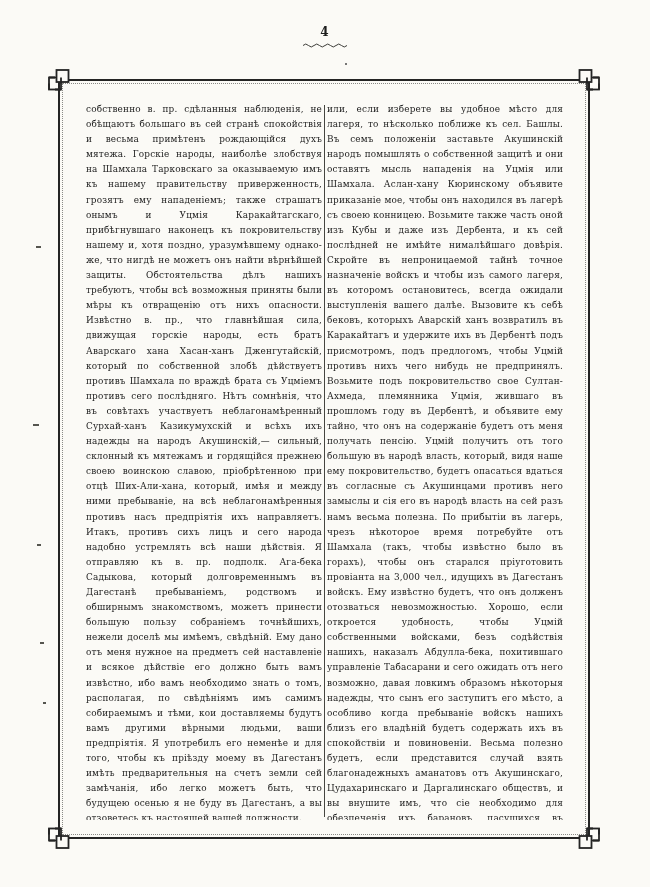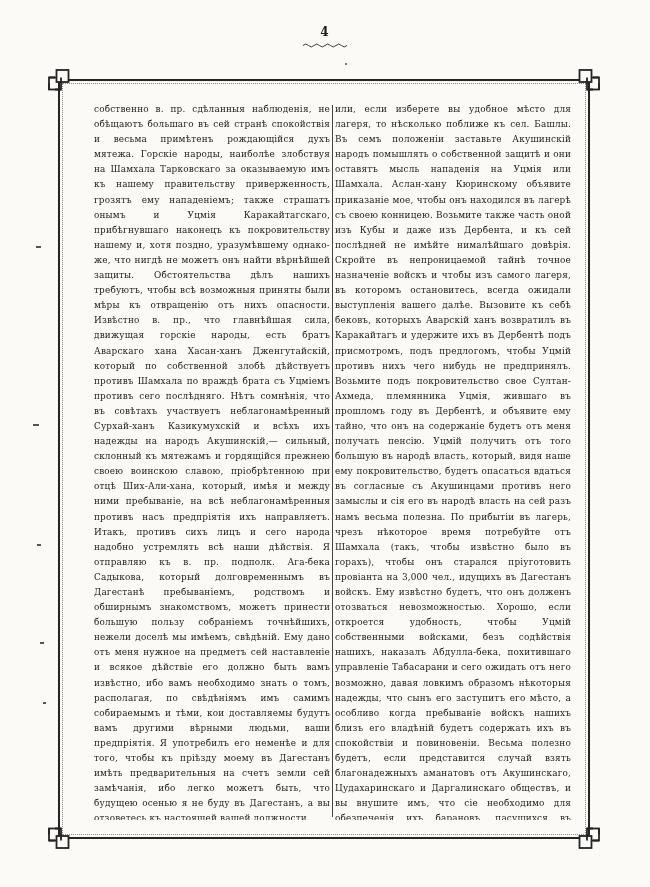--- a/index.html
+++ b/index.html
@@ -37,21 +37,21 @@
   }
   .corner {
     position: absolute; width: 26px; height: 26px;
   }
   .corner.tl { left: -14px; top: -14px; }
   .corner.tr { right: -14px; top: -14px; transform: scaleX(-1); }
   .corner.bl { left: -14px; bottom: -14px; transform: scaleY(-1); }
   .corner.br { right: -14px; bottom: -14px; transform: scale(-1,-1); }
   .text-area {
     position: absolute;
-    left: 94px; top: 102px;
+    left: 86px; top: 102px;
     width: 478px; height: 718px;
     display: flex;
     align-items: center;
   }
   .column {
     width: 236px; height: 718px;
     overflow: hidden;
   }
   .column-divider {
     width: 1px; height: 712px;

